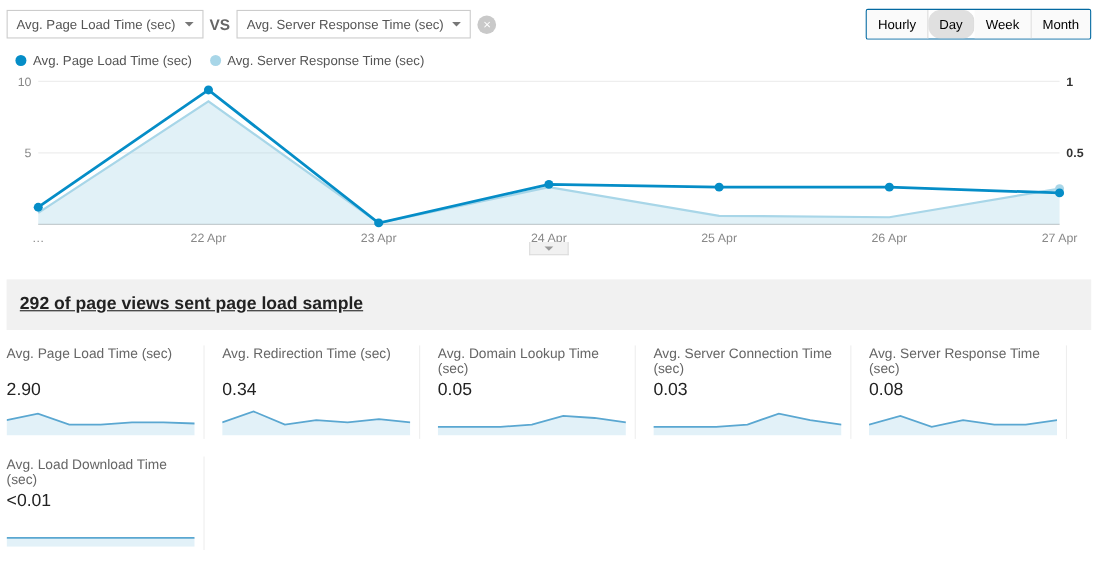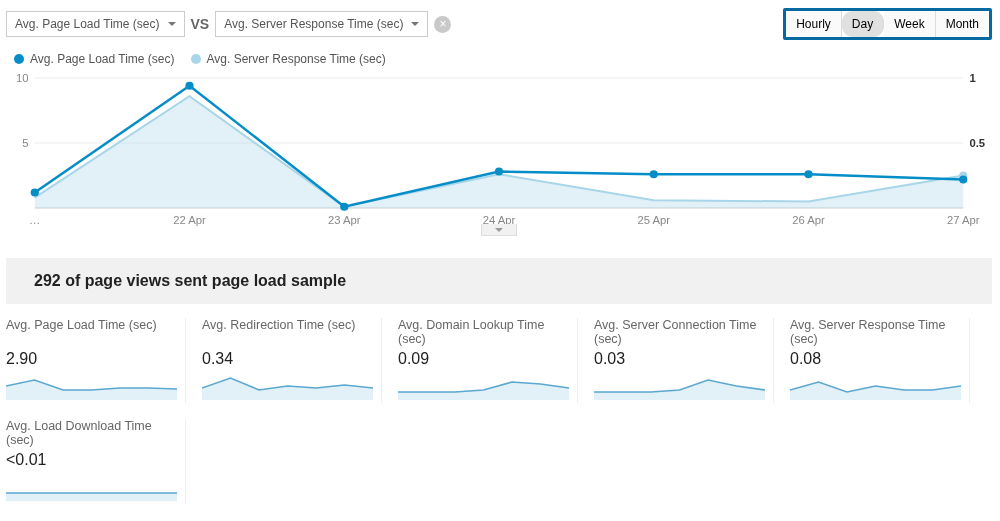--- a/index.html
+++ b/index.html
@@ -55,21 +55,21 @@
     cursor: pointer;
   }
   .clear-btn::before {
     content: "×";
     color: #fff;
     font-size: 12px;
     line-height: 1;
   }
   .time-toggle {
     display: flex;
-    border: 3px solid #0369a1;
+    border: 1px solid #0369a1;
     border-radius: 2px;
     overflow: hidden;
     justify-content: center;
   }
   .time-toggle button {
     background: #fafafa;
     border: none;
     border-right: 1px solid #dcdcdc;
     padding: 6px 10px;
     font-size: 12px;
@@ -118,25 +118,26 @@
     cursor: pointer;
   }
   .expand-tab::before {
     content: "";
     border-top: 4px solid #999;
     border-left: 4px solid transparent;
     border-right: 4px solid transparent;
   }
   .sample-banner {
     background: #f1f1f1;
-    padding: 14px 28px;
+    padding: 14px 12px;
     font-size: 16px;
     font-weight: bold;
     color: #222;
     margin: 26px 0 14px 0;
+    text-decoration: underline;
   }
   .cards {
     display: flex;
     flex-wrap: wrap;
     gap: 16px;
   }
   .card {
     width: 180px;
     border-right: 1px solid #eee;
     padding-right: 8px;
@@ -228,21 +229,21 @@
 
 <div class="cards" id="cards">
     <div class="card"><div class="card-title">Avg. Page Load Time (sec)</div><div class="card-value">2.90</div><svg class="spark" viewBox="0 0 170 28" preserveAspectRatio="none">
         <path d="M0,14 L28.333333333333332,8 L56.666666666666664,18 L85,18 L113.33333333333333,16 L141.66666666666669,16 L170,17 L170,28 L0,28 Z" fill="#cfe8f3" opacity="0.6"></path>
         <path d="M0,14 L28.333333333333332,8 L56.666666666666664,18 L85,18 L113.33333333333333,16 L141.66666666666669,16 L170,17" fill="none" stroke="#5aa7d1" stroke-width="1.6"></path>
       </svg></div>
     <div class="card"><div class="card-title">Avg. Redirection Time (sec)</div><div class="card-value">0.34</div><svg class="spark" viewBox="0 0 170 28" preserveAspectRatio="none">
         <path d="M0,16 L28.333333333333332,6 L56.666666666666664,18 L85,14 L113.33333333333333,16 L141.66666666666669,13 L170,16 L170,28 L0,28 Z" fill="#cfe8f3" opacity="0.6"></path>
         <path d="M0,16 L28.333333333333332,6 L56.666666666666664,18 L85,14 L113.33333333333333,16 L141.66666666666669,13 L170,16" fill="none" stroke="#5aa7d1" stroke-width="1.6"></path>
       </svg></div>
-    <div class="card"><div class="card-title">Avg. Domain Lookup Time (sec)</div><div class="card-value">0.09</div><svg class="spark" viewBox="0 0 170 28" preserveAspectRatio="none">
+    <div class="card"><div class="card-title">Avg. Domain Lookup Time (sec)</div><div class="card-value">0.05</div><svg class="spark" viewBox="0 0 170 28" preserveAspectRatio="none">
         <path d="M0,20 L28.333333333333332,20 L56.666666666666664,20 L85,18 L113.33333333333333,10 L141.66666666666669,12 L170,16 L170,28 L0,28 Z" fill="#cfe8f3" opacity="0.6"></path>
         <path d="M0,20 L28.333333333333332,20 L56.666666666666664,20 L85,18 L113.33333333333333,10 L141.66666666666669,12 L170,16" fill="none" stroke="#5aa7d1" stroke-width="1.6"></path>
       </svg></div>
     <div class="card"><div class="card-title">Avg. Server Connection Time (sec)</div><div class="card-value">0.03</div><svg class="spark" viewBox="0 0 170 28" preserveAspectRatio="none">
         <path d="M0,20 L28.333333333333332,20 L56.666666666666664,20 L85,18 L113.33333333333333,8 L141.66666666666669,14 L170,18 L170,28 L0,28 Z" fill="#cfe8f3" opacity="0.6"></path>
         <path d="M0,20 L28.333333333333332,20 L56.666666666666664,20 L85,18 L113.33333333333333,8 L141.66666666666669,14 L170,18" fill="none" stroke="#5aa7d1" stroke-width="1.6"></path>
       </svg></div>
     <div class="card"><div class="card-title">Avg. Server Response Time (sec)</div><div class="card-value">0.08</div><svg class="spark" viewBox="0 0 170 28" preserveAspectRatio="none">
         <path d="M0,18 L28.333333333333332,10 L56.666666666666664,20 L85,14 L113.33333333333333,18 L141.66666666666669,18 L170,14 L170,28 L0,28 Z" fill="#cfe8f3" opacity="0.6"></path>
         <path d="M0,18 L28.333333333333332,10 L56.666666666666664,20 L85,14 L113.33333333333333,18 L141.66666666666669,18 L170,14" fill="none" stroke="#5aa7d1" stroke-width="1.6"></path>

